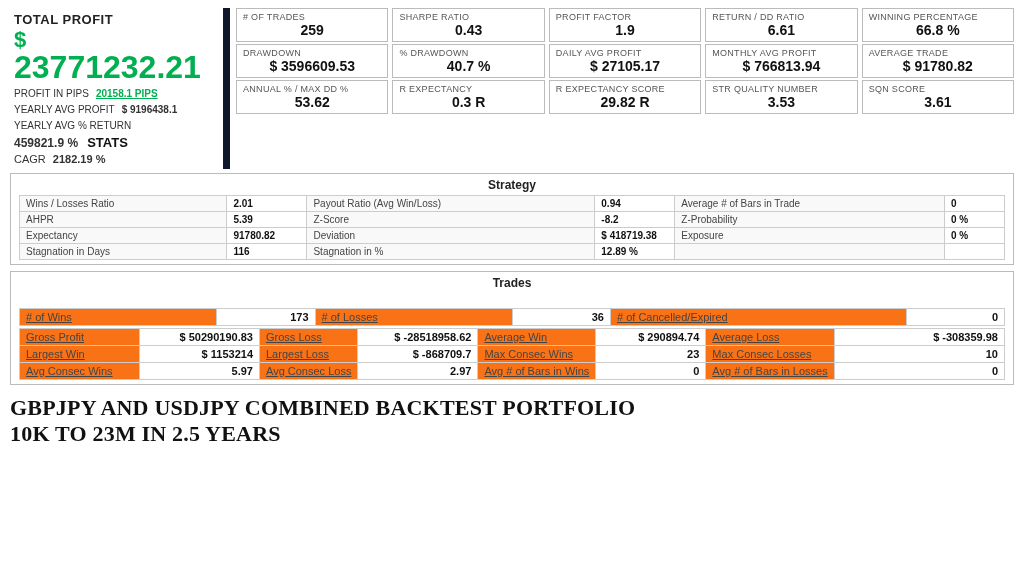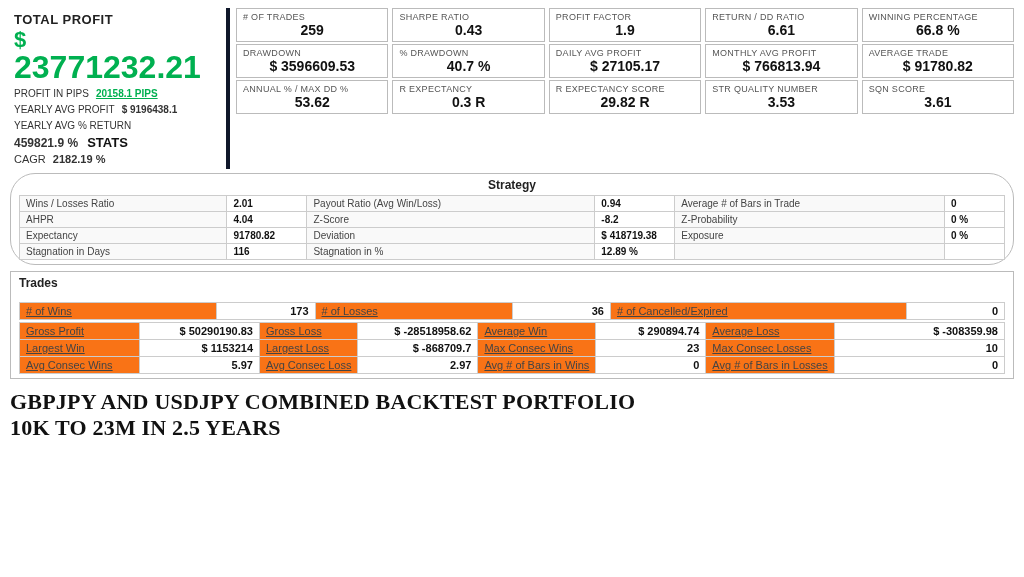--- a/index.html
+++ b/index.html
@@ -20,21 +20,21 @@
       display: flex;
       flex-direction: row;
       gap: 0;
       width: 100%;
     }
     
     .profit-panel {
       min-width: 220px;
       max-width: 240px;
       padding: 4px 8px 4px 4px;
-      border-right: 4px solid #0f172a;
+      border-right: 7px solid #0f172a;
       flex-shrink: 0;
     }
     .profit-label {
       font-size: 13px;
       font-weight: bold;
       color: #222;
       letter-spacing: 0.5px;
     }
     .profit-dollar-sign {
       color: #00b050;
@@ -127,24 +127,25 @@
       text-align: left;
       background: #fff;
     }
     
     .trades-section {
       margin-top: 6px;
       border: 1px solid #bbb;
       padding: 4px 8px;
     }
     .trades-label {
+      text-align: center;
       font-size: 12px;
       font-weight: bold;
       color: #222;
-      margin-bottom: 12px;
+      margin-bottom: 18px;
     }
     .trades-table {
       width: 100%;
       border-collapse: collapse;
       font-size: 11px;
     }
     .trades-table td {
       padding: 2px 6px;
       border: 1px solid #ccc;
     }
@@ -269,37 +270,37 @@
           <span class="stat-val">3.53</span>
         </div>
         <div class="stat-cell">
           <div class="stat-name">SQN SCORE</div>
           <span class="stat-val">3.61</span>
         </div>
       </div>
     </div>
   </div>
 
-  <div class="stats-section" style="margin-top:4px;border-radius:25px;">
+  <div class="stats-section" style="margin-top:4px;">
     <div class="strategy-label">Strategy</div>
     <table class="strategy-table">
       <tbody>
 
         <tr>
           <td class="label-cell">Wins / Losses Ratio</td>
           <td class="val-cell" style="width:80px;">2.01</td>
           <td class="label-cell">Payout Ratio (Avg Win/Loss)</td>
           <td class="val-cell" style="width:80px;margin-top:28px;">0.94</td>
           <td class="label-cell">Average # of Bars in Trade</td>
           <td class="val-cell" style="width:60px;">0</td>
         </tr>
 
         <tr>
           <td class="label-cell">AHPR</td>
-          <td class="val-cell">4.04</td>
+          <td class="val-cell">5.39</td>
           <td class="label-cell">Z-Score</td>
           <td class="val-cell">-8.2</td>
           <td class="label-cell">Z-Probability</td>
           <td class="val-cell">0 %</td>
         </tr>
 
         <tr>
           <td class="label-cell">Expectancy</td>
           <td class="val-cell">91780.82</td>
           <td class="label-cell">Deviation</td>

